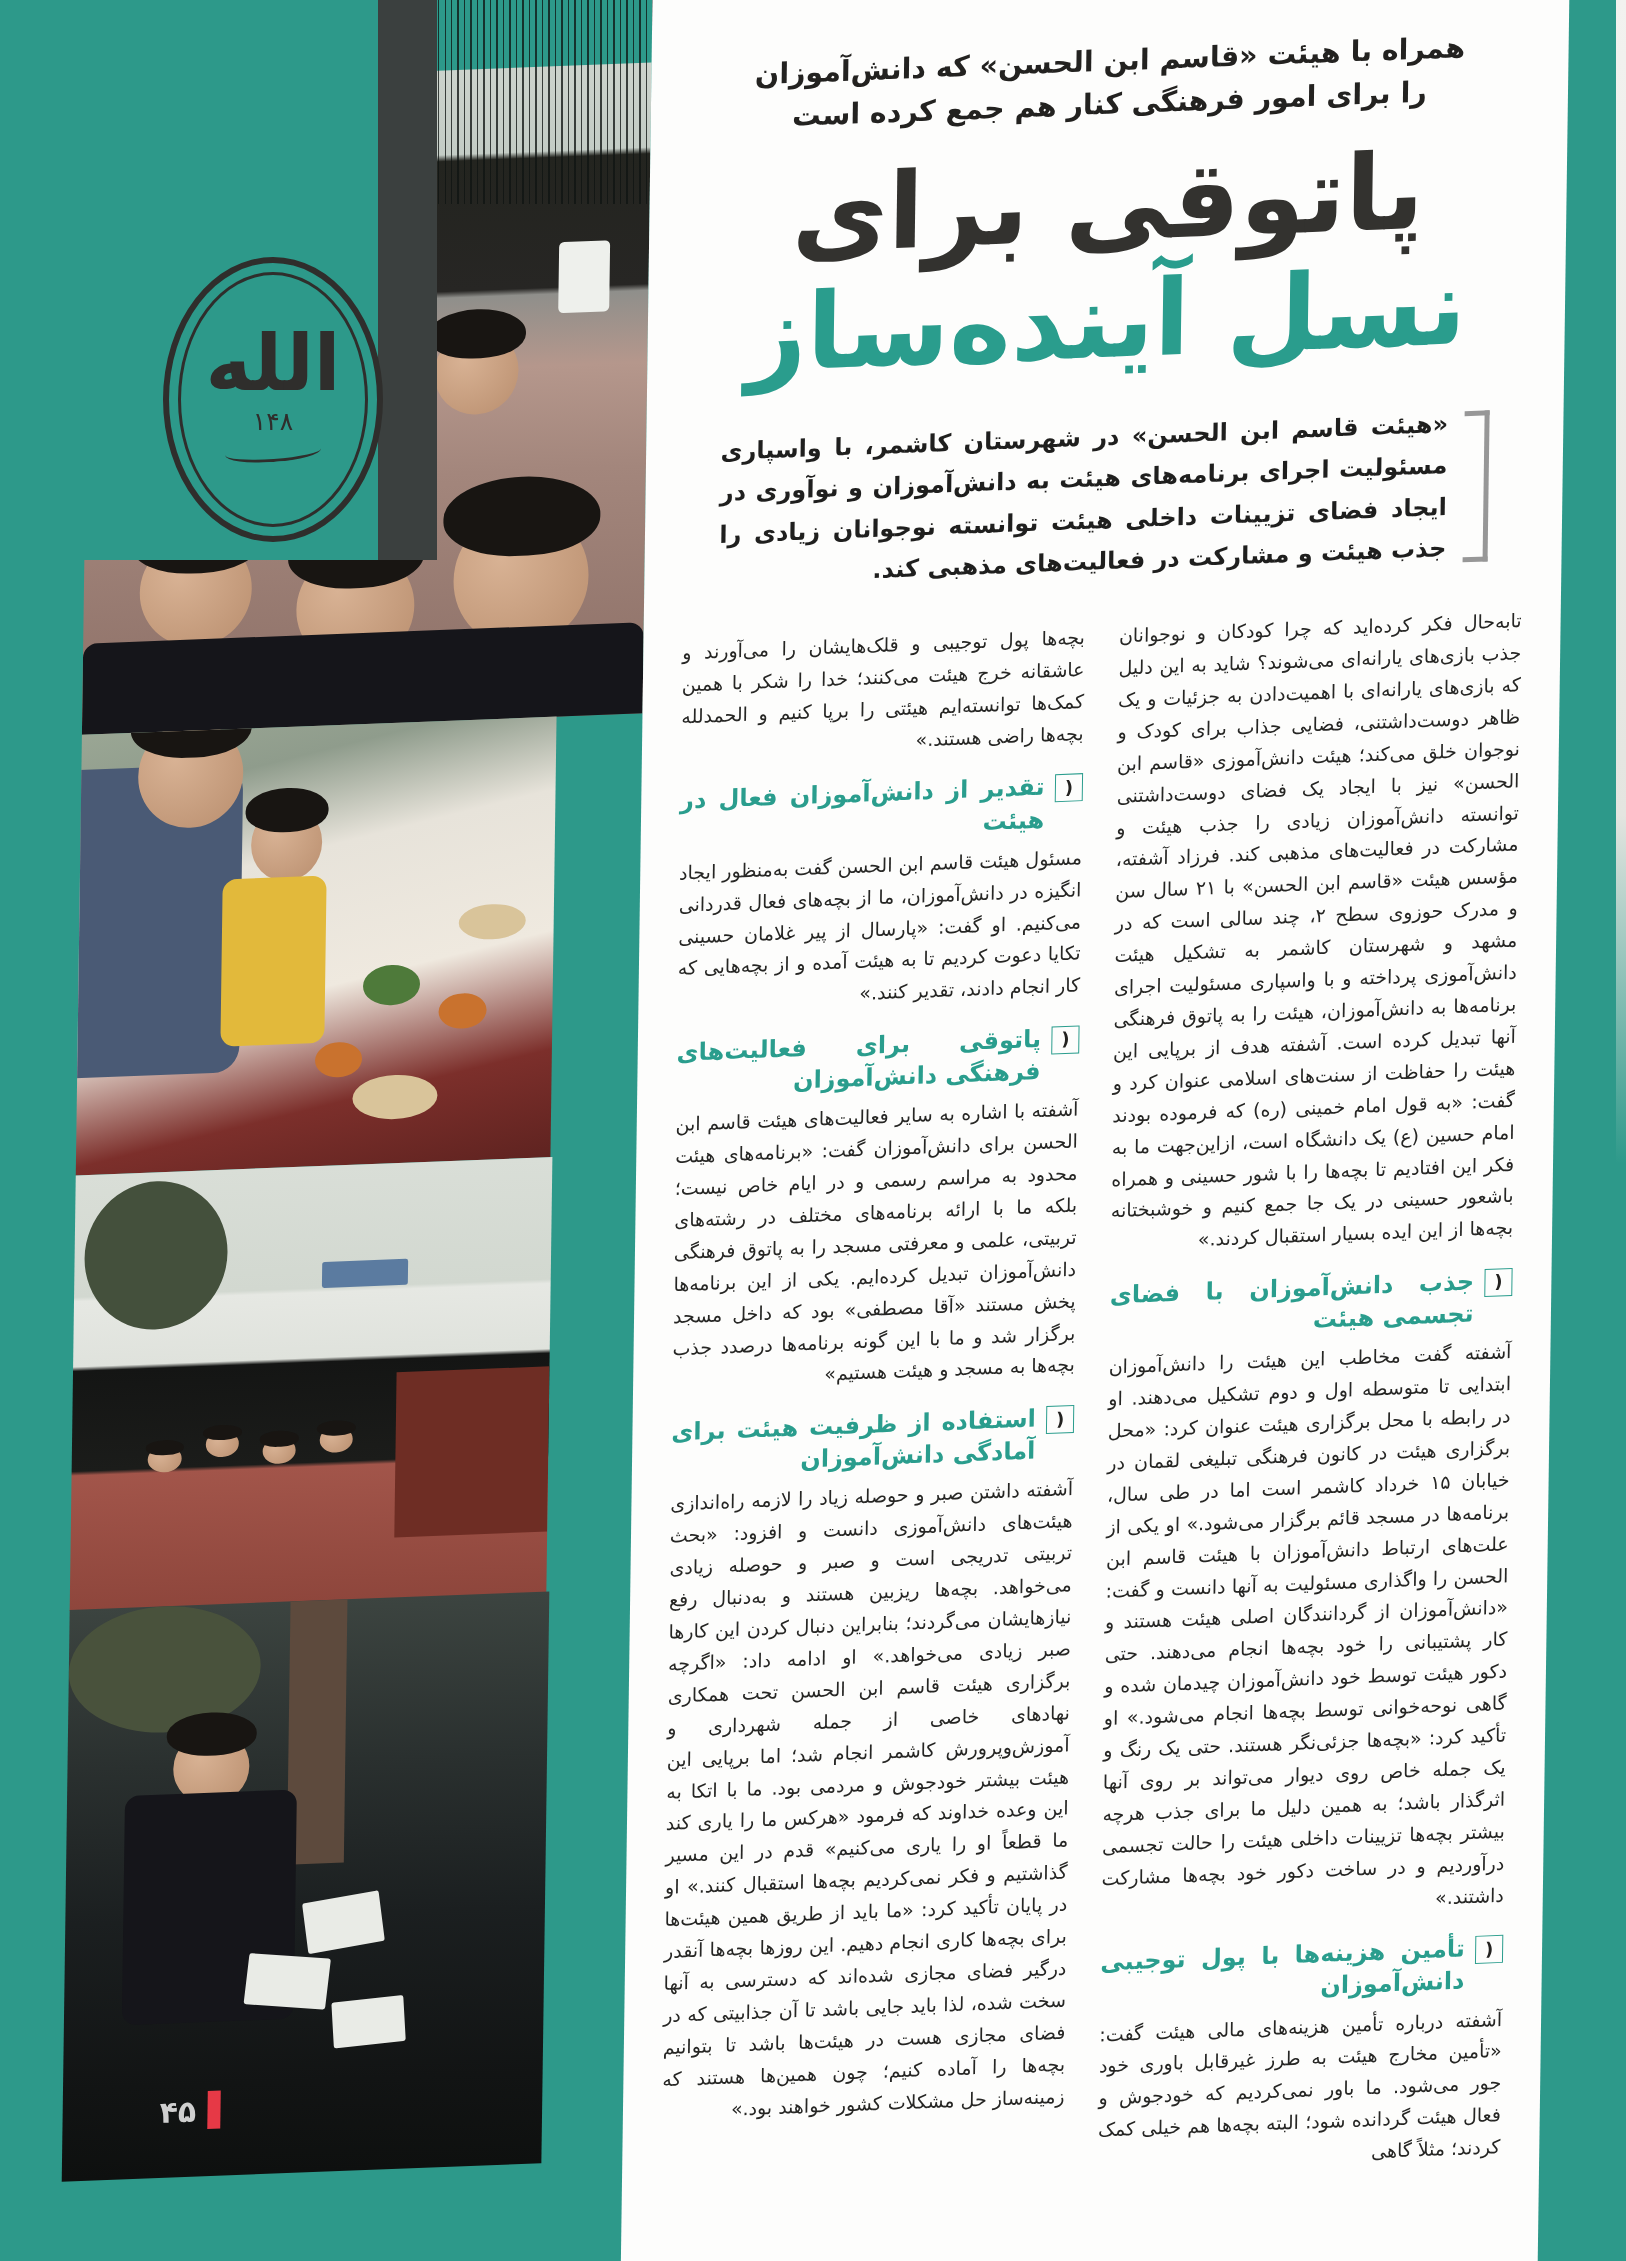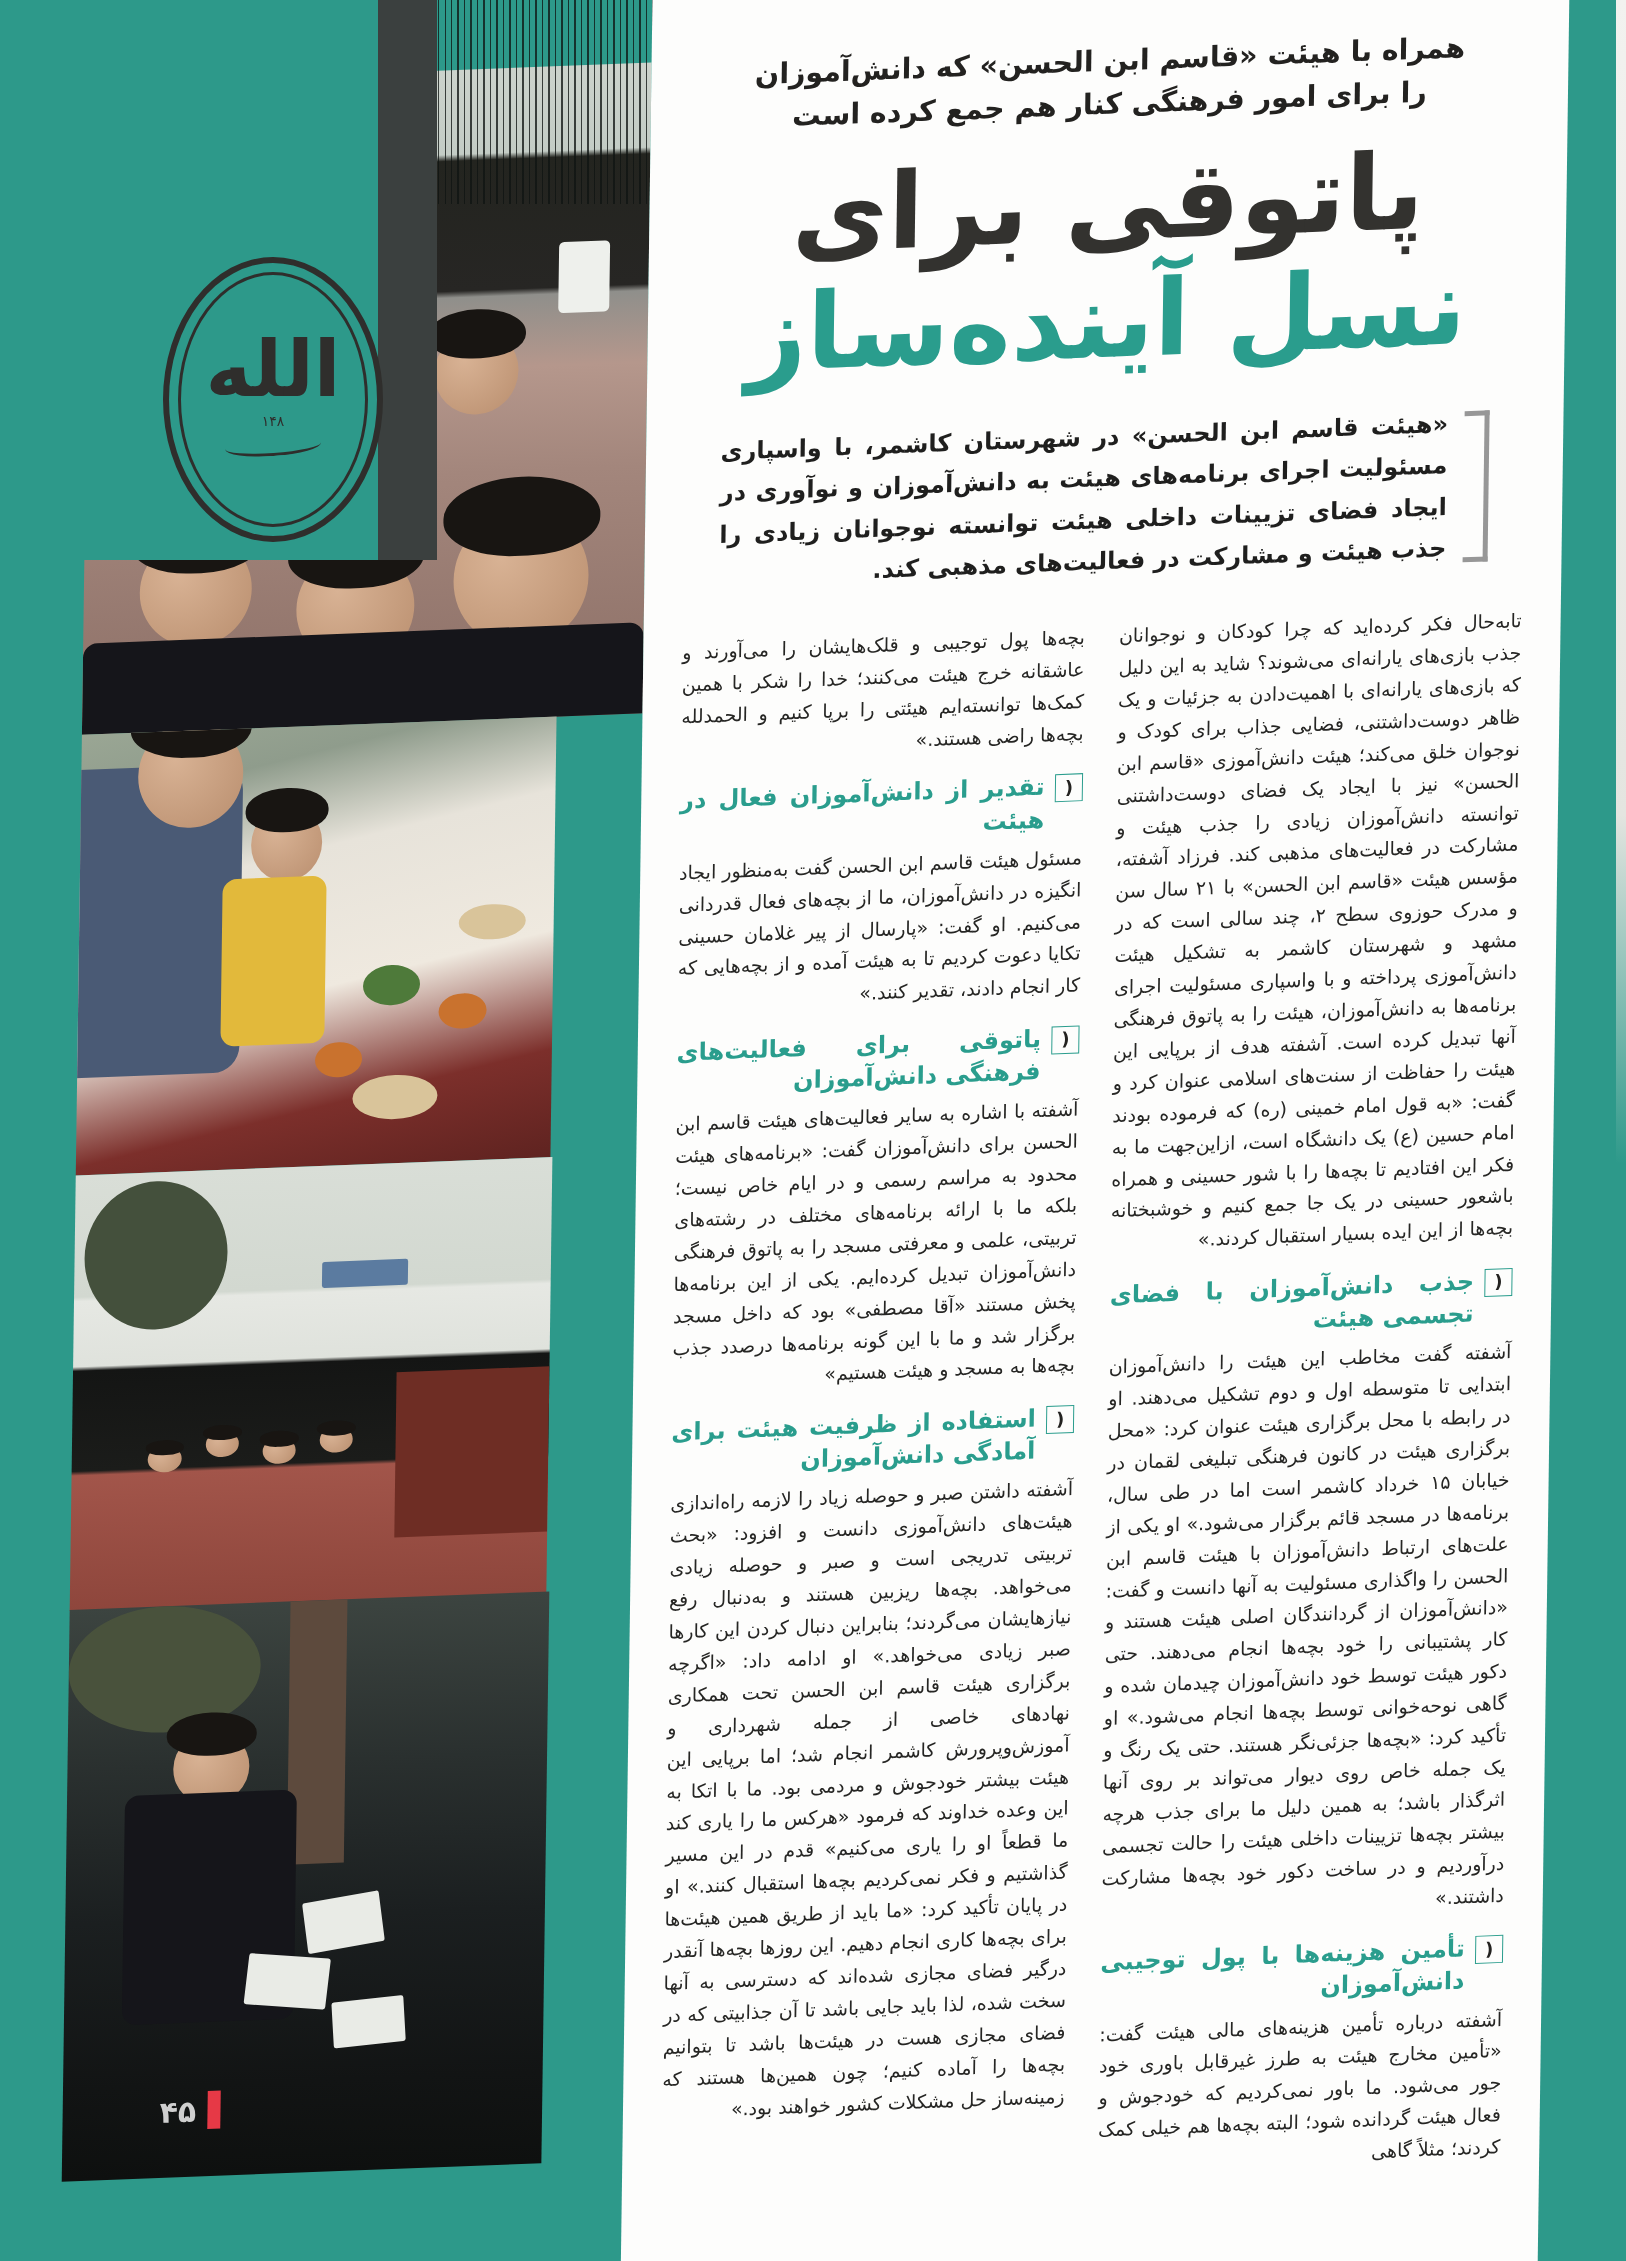--- a/index.html
+++ b/index.html
@@ -40,21 +40,21 @@
       background:repeating-linear-gradient(90deg,rgba(15,20,18,.78) 0 1.3px,rgba(15,20,18,0) 1.3px 6.5px);}
   .edge-sliver{position:absolute;right:0;top:0;width:11px;height:1164px;
       background:linear-gradient(180deg,#f2f2ef 0%,#e4e5e0 70%,rgba(228,229,224,0) 100%);}
 
   
   .logo{position:absolute;left:163px;top:257px;width:220px;height:285px;}
   .logo-ring{position:absolute;inset:0;border:6.5px solid #2f2e2c;border-radius:50%;
       display:flex;flex-direction:column;align-items:center;justify-content:center;}
   .logo-ring::before{content:"";position:absolute;inset:9px;border:3.2px solid #2f2e2c;border-radius:50%;}
   .logo-callig{font-size:78px;font-weight:bold;color:#2f2e2c;line-height:1;margin-top:-13px;}
-  .logo-num{font-size:14px;color:#2f2e2c;margin-top:5.2px;}
+  .logo-num{font-size:25px;color:#2f2e2c;margin-top:5.2px;}
   .logo-script{width:46%;height:17px;margin-top:6.5px;border-radius:50%;
       border-bottom:3.9px solid #2f2e2c;transform:rotate(-4deg);}
 
   
   .panel{position:absolute;left:653px;top:-39px;width:918px;height:2341px;background:#fdfdfc;
       transform:rotate(-2.2deg) skewX(-3deg);transform-origin:top left;
       padding:97px 39px 45px 39px;box-sizing:border-box;direction:rtl;overflow:hidden;}
   .kicker{color:#232220;font-weight:bold;font-size:28.5px;line-height:1.5;text-align:center;}
   .hl{font-weight:bold;text-align:center;margin:0;line-height:1.12;font-size:105px;letter-spacing:-1.3px;}
   .hl1{color:#33322f;margin-top:19.4px;}

